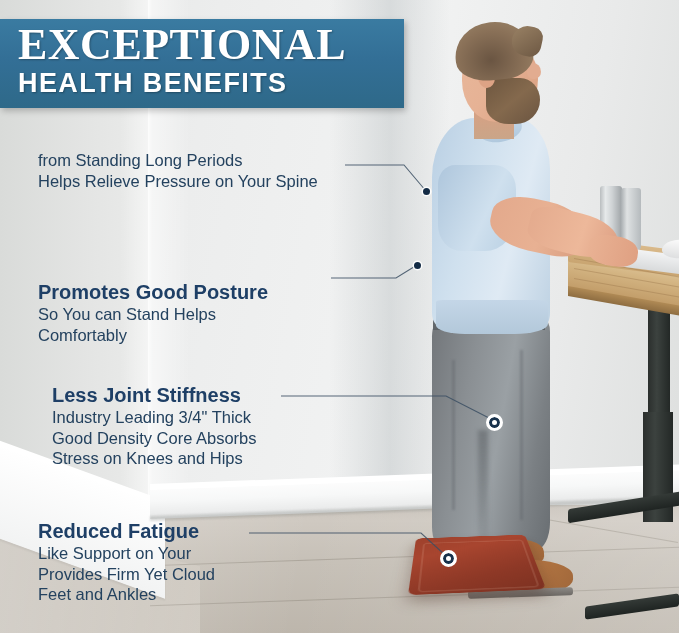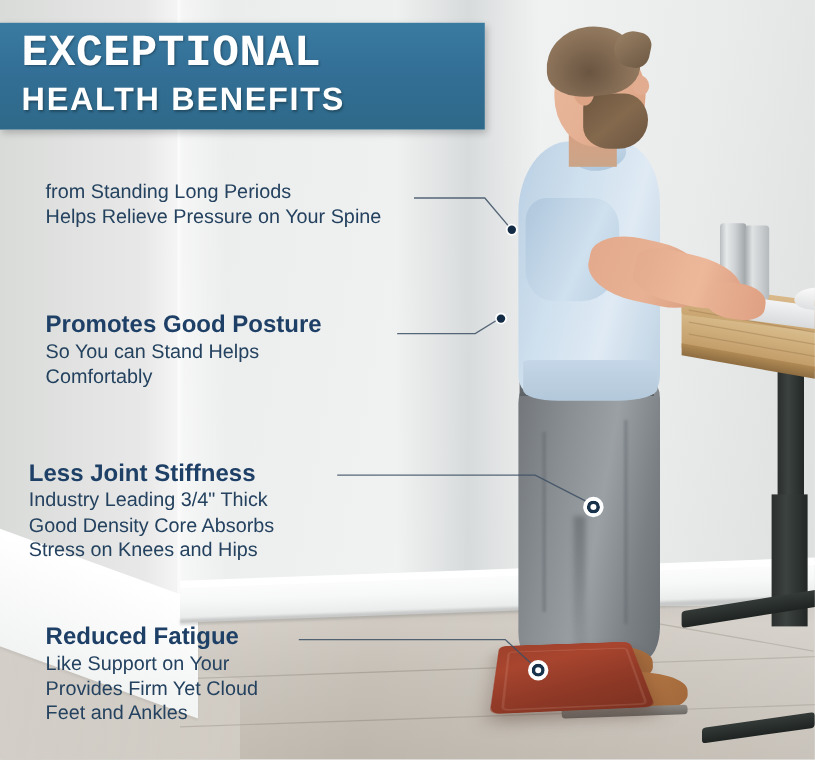--- a/index.html
+++ b/index.html
@@ -141,22 +141,22 @@
     border-radius:3px;}
   .mouse{position:absolute;left:662px;top:240px;width:34px;height:18px;
     background:linear-gradient(#fbfbfb,#dedfe0);border-radius:50% 50% 45% 45%;
     transform:skewX(-20deg) rotate(7deg);}
 
   
   .banner{position:absolute;left:0;top:19px;width:404px;height:89px;
     background:linear-gradient(180deg,#3a7ba1 0%,#336f96 45%,#2e6989 100%);
     box-shadow:2px 3px 6px rgba(0,0,0,.22);}
   .banner-inner{position:absolute;left:18px;top:3px;right:8px;}
-  .title-1{font-size:37px;font-weight:bold;letter-spacing:.5px;color:#ffffff;
-    line-height:46px;font-family:Liberation Mono, monospace;
+  .title-1{font-size:44px;font-weight:bold;letter-spacing:.5px;color:#ffffff;
+    line-height:46px;font-family:Liberation Serif, serif;
     text-shadow:1px 1px 2px rgba(0,0,0,.30);white-space:nowrap;}
   .title-2{font-size:27px;font-weight:bold;letter-spacing:1.4px;color:#ffffff;
     line-height:30px;font-family:"Liberation Sans",sans-serif;
     text-shadow:1px 1px 2px rgba(0,0,0,.30);white-space:nowrap;}
 
   
   .benefit{position:absolute;}
   .b-head{font-size:20px;font-weight:bold;color:#1e3f66;line-height:24px;
     white-space:nowrap;font-family:"Liberation Sans",sans-serif;}
   .b-line{font-size:16.5px;color:#24425f;line-height:20.5px;white-space:nowrap;
@@ -265,27 +265,27 @@
   <div class="dot" style="left:423px;top:188px;"></div>
   <div class="dot" style="left:414px;top:262px;"></div>
   <div class="ring" style="left:486px;top:414px;"></div>
   <div class="ring" style="left:440px;top:550px;"></div>
 
   <div class="benefit" style="left:38px;top:150px;">
     <div class="b-line">from Standing Long Periods</div>
     <div class="b-line">Helps Relieve Pressure on Your Spine</div>
   </div>
 
-  <div class="benefit" style="left:38px;top:259px;">
+  <div class="benefit" style="left:38px;top:280px;">
     <div class="b-head">Promotes Good Posture</div>
     <div class="b-line">So You can Stand Helps</div>
     <div class="b-line">Comfortably</div>
   </div>
 
-  <div class="benefit" style="left:24px;top:383px;">
+  <div class="benefit" style="left:52px;top:383px;">
     <div class="b-head">Less Joint Stiffness</div>
     <div class="b-line">Industry Leading 3/4" Thick</div>
     <div class="b-line">Good Density Core Absorbs</div>
     <div class="b-line">Stress on Knees and Hips</div>
   </div>
 
   <div class="benefit" style="left:38px;top:519px;">
     <div class="b-head">Reduced Fatigue</div>
     <div class="b-line">Like Support on Your</div>
     <div class="b-line">Provides Firm Yet Cloud</div>

